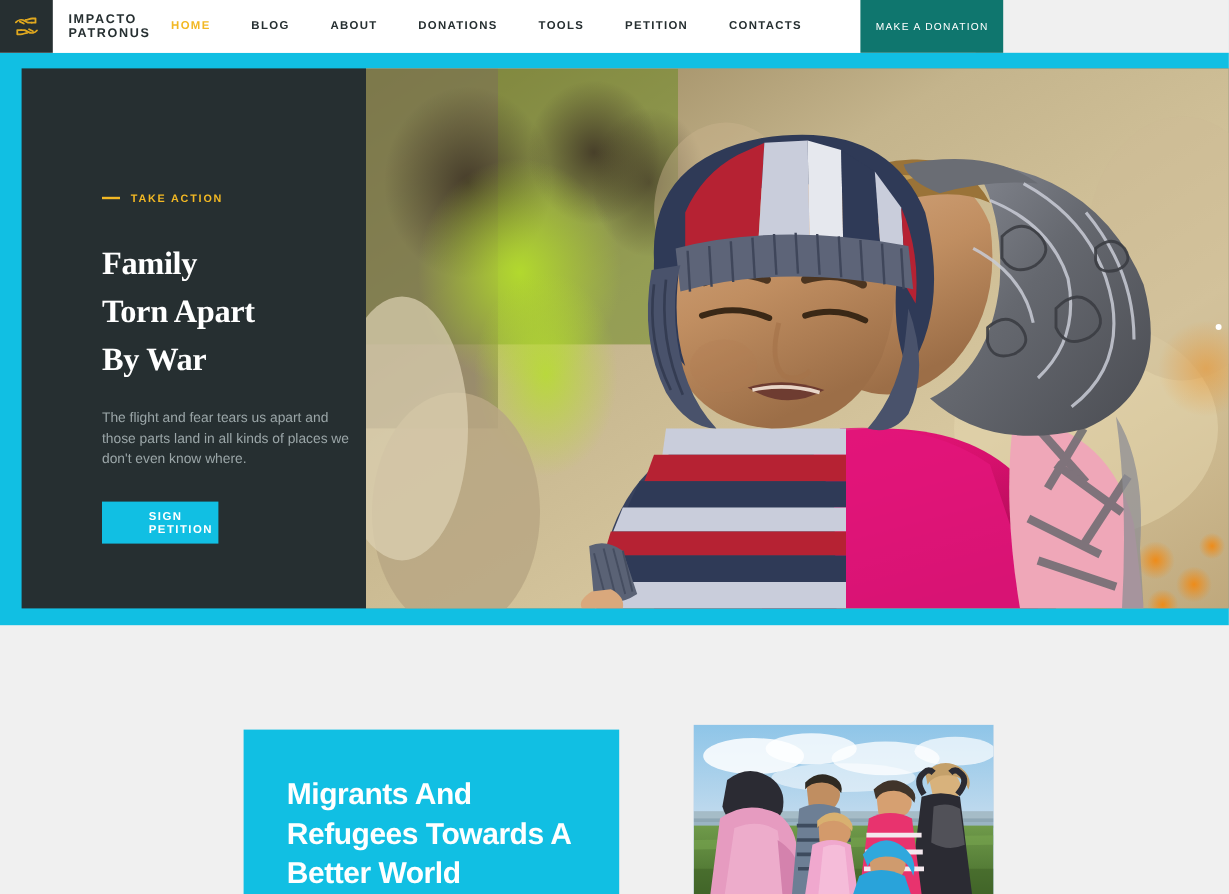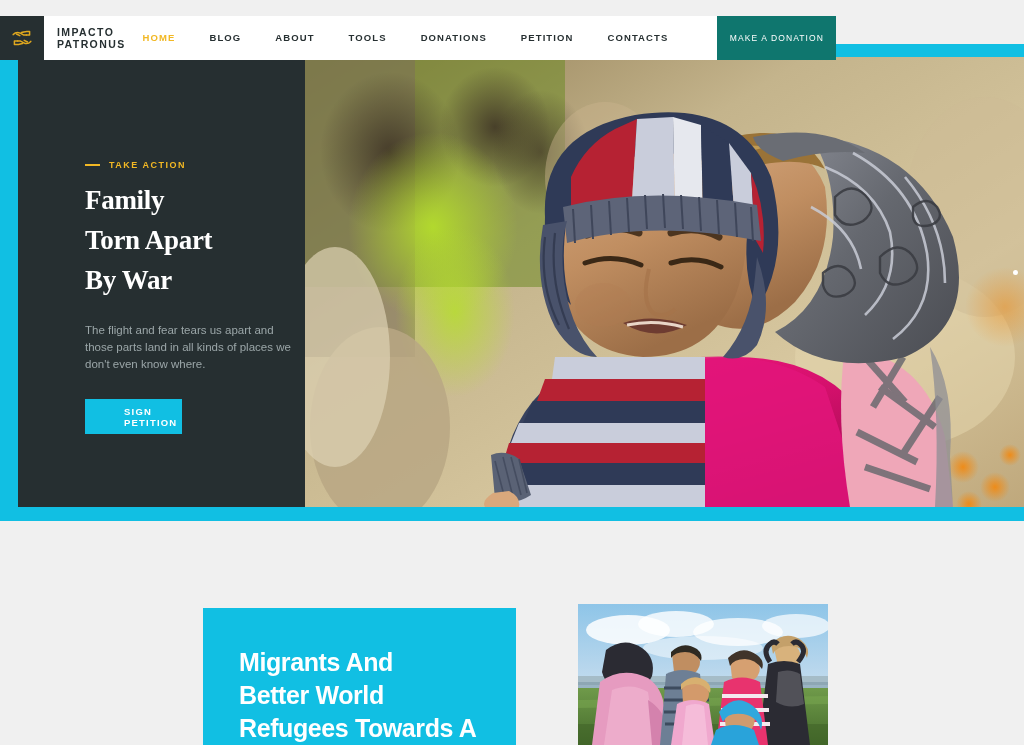--- a/index.html
+++ b/index.html
@@ -5,21 +5,21 @@
   * { margin:0; padding:0; box-sizing:border-box; }
   html, body {
     width:1024px; height:745px;
     background:#f0f0f0;
     font-family:"Liberation Sans", sans-serif;
     overflow:hidden;
   }
 
   
   .header{
-    position:absolute; top:16px; left:0; width:813px; height:44px;
+    position:absolute; top:0; left:0; width:813px; height:44px;
     background:#ffffff; display:flex; align-items:stretch; z-index:20;
   }
   .logo-mark{
     width:44px; height:44px; background:#262f31;
     display:flex; align-items:center; justify-content:center; flex:0 0 44px;
   }
   .logo-mark svg{ display:block; }
   .logo-text{
     display:flex; flex-direction:column; justify-content:center;
     margin-left:13px; flex:0 0 auto;
@@ -50,21 +50,21 @@
     position:absolute; top:44px; left:0; width:1024px; height:477px;
     background:#11bfe3; z-index:5;
   }
   
   .hero-panel{
     position:absolute; top:57px; left:18px; width:287px; height:450px;
     background:#262f31; z-index:12; padding:0 0 0 0;
   }
   .hero-inner{ position:absolute; left:67px; top:103px; width:215px; }
   .eyebrow{
-    display:flex; align-items:center; gap:9px; margin-bottom:10px;
+    display:flex; align-items:center; gap:9px; margin-bottom:29px;
   }
   .eyebrow .dash{
     display:block; width:15px; height:2px; background:#f2b824;
   }
   .eyebrow .lbl{
     font-size:9px; font-weight:bold; letter-spacing:1.5px; color:#f2b824;
   }
   .hero-title{
     font-family:"Liberation Serif", serif;
     font-size:27px; font-weight:bold; line-height:40px;
@@ -136,22 +136,22 @@
 
   <div class="logo-text">
     <span>IMPACTO</span>
     <span>PATRONUS</span>
   </div>
 
   <nav class="nav">
     <a href="#" class="active">HOME</a>
     <a href="#">BLOG</a>
     <a href="#">ABOUT</a>
+    <a href="#">DONATIONS</a>
     <a href="#">TOOLS</a>
-    <a href="#">DONATIONS</a>
     <a href="#">PETITION</a>
     <a href="#">CONTACTS</a>
   </nav>
 
   <div class="donate-btn">MAKE A DONATION</div>
 </div>
 
 <div class="hero-band"></div>
 
 <div class="hero-photo">
@@ -349,22 +349,22 @@
   </div>
 </div>
 
 <div class="dot-nav"></div>
 
 <div class="lower">
 
   <div class="blue-card">
     <h2>
       <div>Migrants And</div>
+      <div>Refugees Towards A</div>
       <div>Better World</div>
-      <div>Refugees Towards A</div>
     </h2>
   </div>
 
   <div class="photo-card">
     <svg class="pc" width="250" height="141" viewBox="0 0 250 141" preserveAspectRatio="none">
       <defs>
         <linearGradient id="skyg" x1="0" y1="0" x2="0" y2="1">
           <stop offset="0%" stop-color="#8ec5e8"></stop>
           <stop offset="60%" stop-color="#c5dcee"></stop>
           <stop offset="100%" stop-color="#dfe9ef"></stop>

